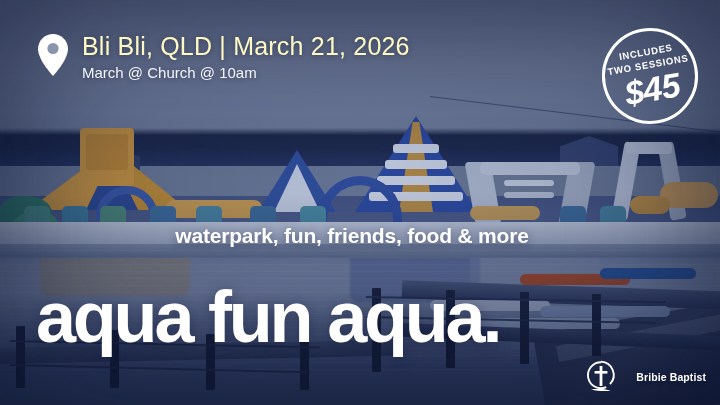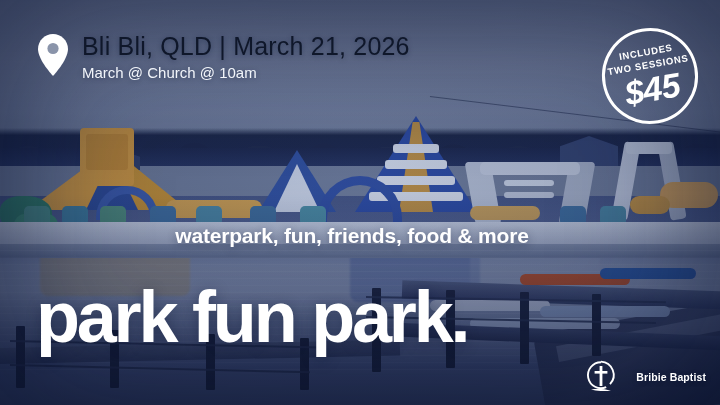--- a/index.html
+++ b/index.html
@@ -184,21 +184,21 @@
     box-shadow:inset 0 0 130px 20px rgba(10,18,46,.55);
   }
 
   
   .layer{position:absolute;inset:0;}
 
   .loc{position:absolute;left:38px;top:32px;display:flex;align-items:flex-start;gap:14px;}
   .pin{width:30px;height:42px;flex:0 0 auto;margin-top:2px;}
   .loc-text{display:flex;flex-direction:column;}
   .loc-main{
-    color:#0f172a;font-size:25px;line-height:1.12;font-weight:400;letter-spacing:.2px;
+    color:#fef9c3;font-size:25px;line-height:1.12;font-weight:400;letter-spacing:.2px;
     text-shadow:0 1px 5px rgba(10,20,50,.35);white-space:nowrap;
   }
   .loc-sub{
     color:#f2f5fa;font-size:15px;line-height:1.3;margin-top:3px;font-weight:400;
     text-shadow:0 1px 5px rgba(10,20,50,.35);white-space:nowrap;
   }
 
   .badge{
     position:absolute;right:22px;top:28px;width:96px;height:96px;border-radius:50%;
     border:3px solid #ffffff;display:flex;flex-direction:column;
@@ -358,21 +358,21 @@
     </div>
 
     <div class="badge">
       <div class="badge-top">INCLUDES</div>
       <div class="badge-top">TWO SESSIONS</div>
       <div class="badge-price">$45</div>
     </div>
 
     <div class="tagline">waterpark, fun, friends, food &amp; more</div>
 
-    <div class="headline">park fun park.</div>
+    <div class="headline">aqua fun aqua.</div>
 
     <div class="logo">
       <svg width="34" height="36" viewBox="0 0 34 36" aria-hidden="true">
         <path d="M17 3.2a13 13 0 1 0 5.2 24.9" fill="none" stroke="#ffffff" stroke-width="1.9"></path>
         <path d="M17 2.6a13.4 13.4 0 0 1 9 22.6" fill="none" stroke="#ffffff" stroke-width="1.9"></path>
         <rect x="15.6" y="7" width="2.8" height="20" fill="#ffffff"></rect>
         <rect x="10.6" y="12" width="12.8" height="2.6" fill="#ffffff"></rect>
         <path d="M7 30.5c6-1.2 13-1.2 20 1.6-7.8-.2-14 .2-20-1.6z" fill="#ffffff"></path>
       </svg>
       <span class="logo-text">Bribie Baptist</span>

